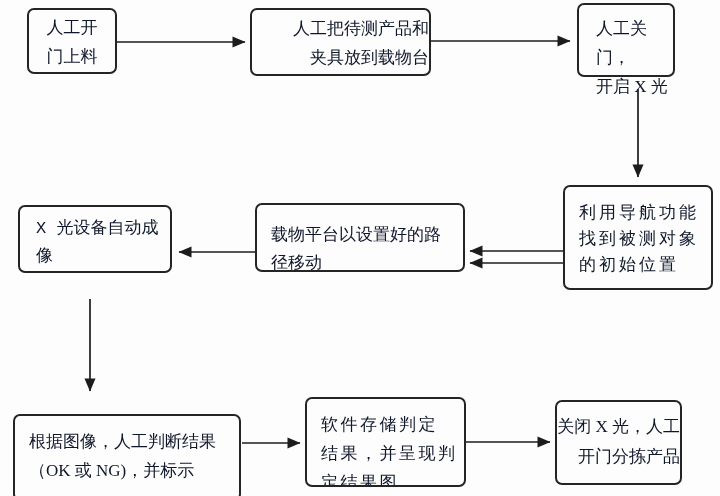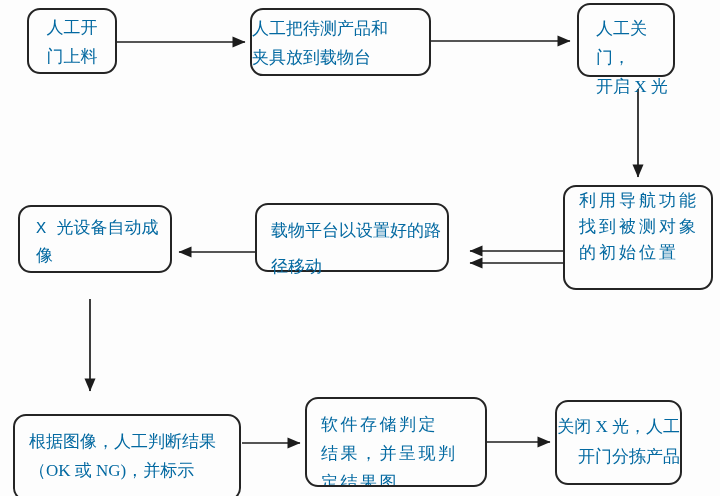--- a/index.html
+++ b/index.html
@@ -24,36 +24,36 @@
     pointer-events: none;
   }
   .edges line {
     stroke: #1c1c1c;
     stroke-width: 1.7;
   }
   .node {
     position: absolute;
     box-sizing: border-box;
     border: 2px solid #242424;
-    border-radius: 13px;
+    border-radius: 7px;
     background: #fdfdfd;
-    color: #0369a1;
+    color: #0f172a;
     font-size: 17px;
     line-height: 28px;
     white-space: pre-line;
     text-align: left;
   }
   .n1 { left: 27px;  top: 8px;   width: 90px;  height: 66px; text-align: center; padding-top: 3px;  line-height: 29px; }
-  .n2 { left: 250px; top: 8px;   width: 181px; height: 68px; text-align: left; padding-top: 4px;  line-height: 29px; }
+  .n2 { left: 250px; top: 8px;   width: 181px; height: 68px; text-align: right; padding-top: 4px;  line-height: 29px; }
   .n3 { left: 577px; top: 3px;   width: 98px; height: 74px; padding: 9px 0 0 17px; line-height: 29px; }
-  .n4 { left: 563px; top: 185px; width: 150px; height: 105px; padding: 1px 0 0 14px; line-height: 26px; letter-spacing: 3px; }
-  .n5 { left: 255px; top: 203px; width: 194px; height: 69px; padding: 8px 0 0 14px; line-height: 36px; }
+  .n4 { left: 563px; top: 185px; width: 150px; height: 105px; padding: 13px 0 0 14px; line-height: 26px; letter-spacing: 3px; }
+  .n5 { left: 255px; top: 203px; width: 210px; height: 69px; padding: 16px 0 0 14px; line-height: 28px; }
   .n6 { left: 18px;  top: 205px; width: 154px; height: 68px; padding: 8px 0 0 16px; line-height: 28px; font-family: Liberation Mono, monospace; }
   .n7 { left: 13px;  top: 398px; width: 228px; height: 87px; padding: 11px 0 0 14px; line-height: 29px; margin-top: 16px; }
-  .n8 { left: 305px; top: 397px; width: 182px; height: 90px; padding: 11px 0 0 14px; line-height: 29px; letter-spacing: 2.5px; overflow: hidden; }
+  .n8 { left: 305px; top: 397px; width: 161px; height: 90px; padding: 11px 0 0 14px; line-height: 29px; letter-spacing: 2.5px; overflow: hidden; }
   .n9 { left: 555px; top: 400px; width: 127px; height: 85px; text-align: right; padding-top: 10px; line-height: 30px; }
 </style>
 </head>
 <body>
 
 <div class="canvas">
 
   <svg class="edges" xmlns="http://www.w3.org/2000/svg">
     <defs>
       <marker id="ah" markerUnits="userSpaceOnUse" markerWidth="14" markerHeight="12" viewBox="0 0 14 12" refX="13" refY="6" orient="auto">

